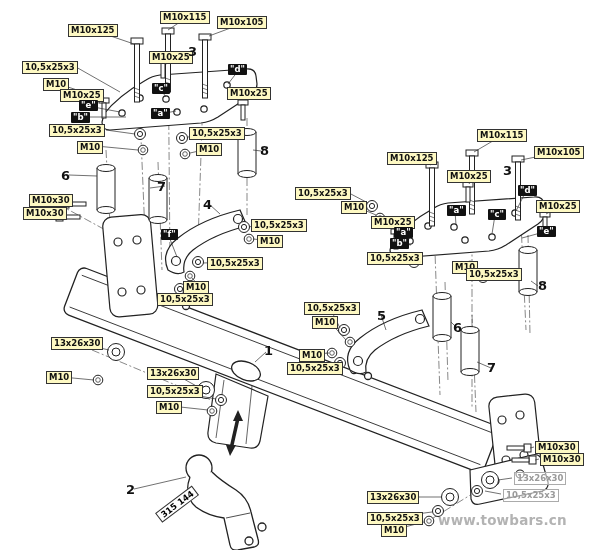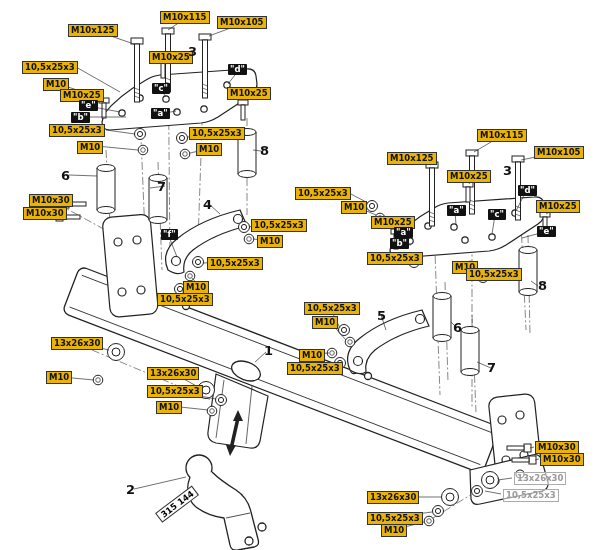--- a/index.html
+++ b/index.html
@@ -4,21 +4,21 @@
 <style>
   * { box-sizing: border-box; }
   html,body { margin:0; padding:0; background:#777; }
   .stage {
     position:relative; width:600px; height:550px; background:#fff;
     font-family:"DejaVu Sans","Liberation Sans",sans-serif; overflow:hidden;
   }
   .stage > svg { position:absolute; left:0; top:0; z-index:1; }
   .lbl {
     position:absolute; z-index:3; font-size:8.5px; font-weight:700; line-height:11px;
-    color:#111; background:#eab308; border:1px solid #333; padding:0 2px; white-space:nowrap;
+    color:#111; background:#fef9c3; border:1px solid #333; padding:0 2px; white-space:nowrap;
   }
   .badge {
     position:absolute; z-index:3; font-size:8.5px; font-weight:700; line-height:11px;
     color:#fff; background:#111; padding:0 2px; white-space:nowrap; border-radius:1px;
   }
   .num { position:absolute; z-index:3; font-size:13px; font-weight:700; color:#111; line-height:13px; }
   .faded { color:#9a9a9a; border-color:#ababab; background:rgba(255,255,255,.55); }
   .stamp {
     position:absolute; z-index:3; left:154px; top:498px; font-size:8.5px; font-weight:700;
     border:1px solid #333; background:#fff; padding:0 3px; transform:rotate(-37deg); white-space:nowrap;
@@ -384,14 +384,15 @@
 <div class="num" style="left:126px;top:483px">2</div>
 <div class="lbl" style="left:535px;top:441px">M10x30</div>
 <div class="lbl" style="left:540px;top:453px">M10x30</div>
 <div class="lbl faded" style="left:514px;top:472px">13x26x30</div>
 <div class="lbl" style="left:367px;top:491px">13x26x30</div>
 <div class="lbl faded" style="left:503px;top:489px">10,5x25x3</div>
 <div class="lbl" style="left:367px;top:512px">10,5x25x3</div>
 <div class="lbl" style="left:381px;top:524px">M10</div>
 
 <div class="stamp">315 144</div>
+<div class="watermark">www.towbars.cn</div>
 
 </div>
 
 </body></html>

